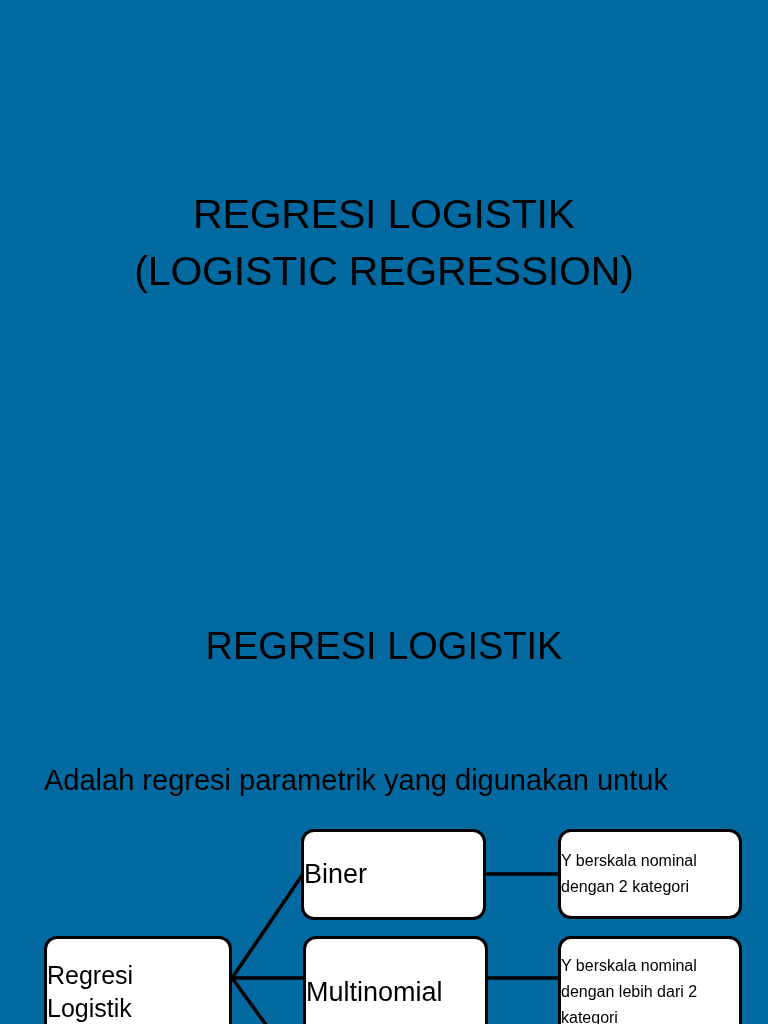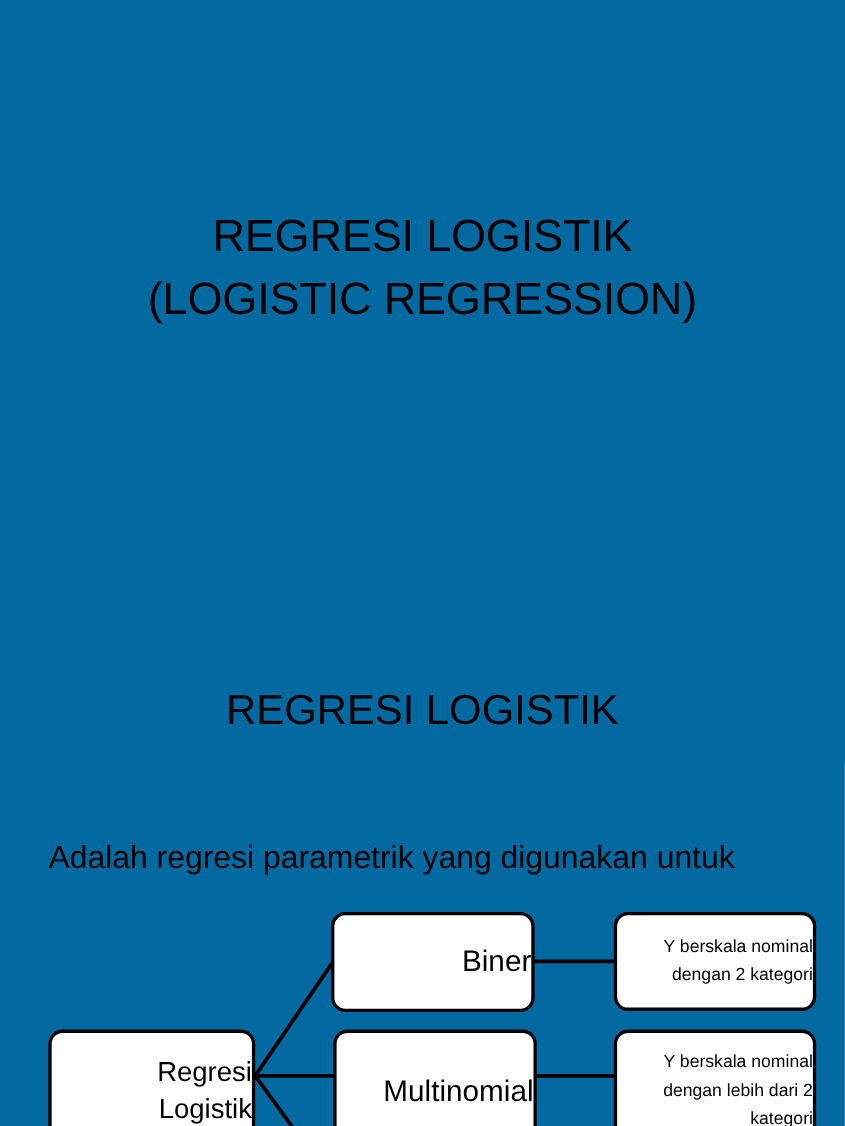--- a/index.html
+++ b/index.html
@@ -89,21 +89,21 @@
     background: #ffffff;
     display: flex;
     align-items: center;
     justify-content: center;
     text-align: center;
     color: #000000;
   }
   .node .txt {
     display: block;
     width: 100%;
-    text-align: right;
+    text-align: left;
     white-space: pre-line;
   }
 
   
   .node-root {
     left: 44px;
     top: 936px;
     width: 188px;
     height: 112px;
     font-size: 25px;

